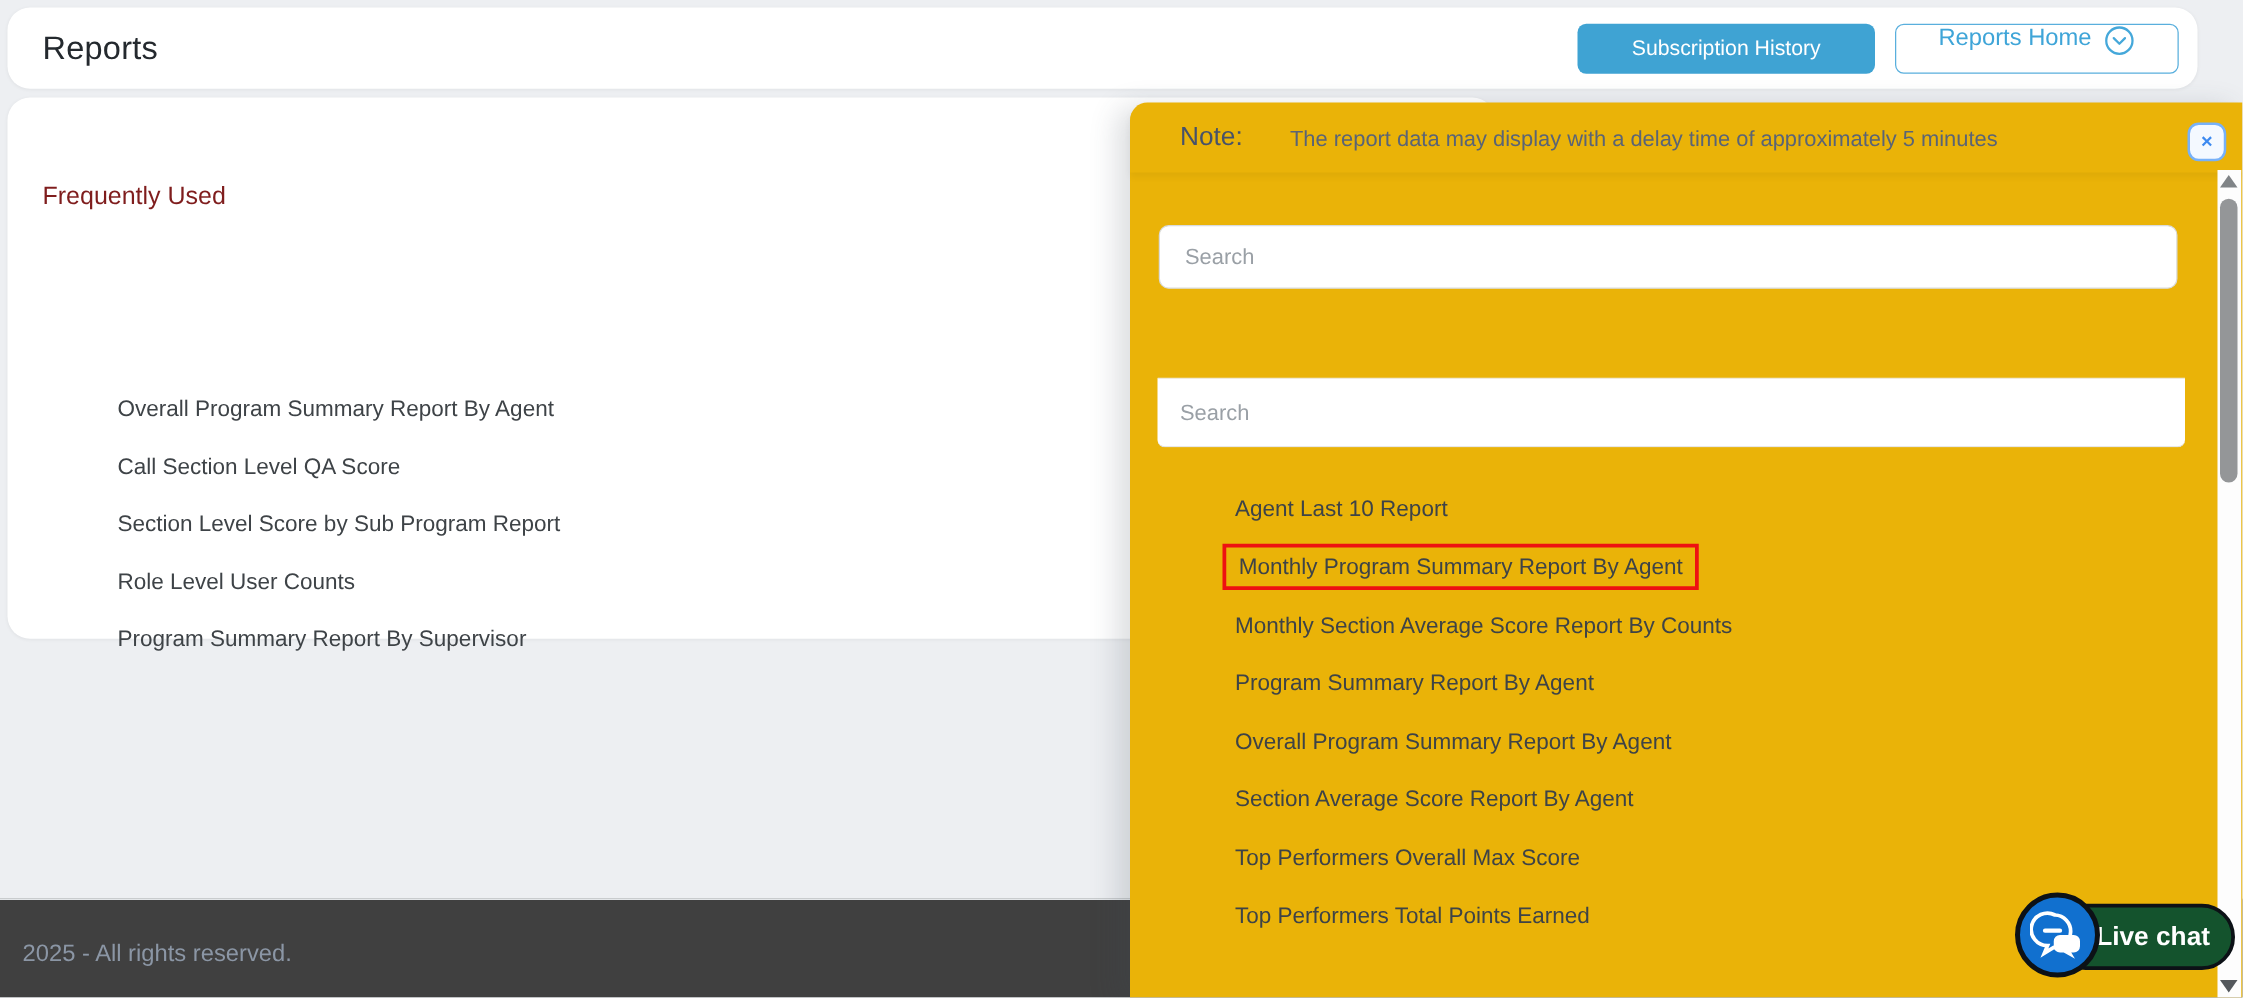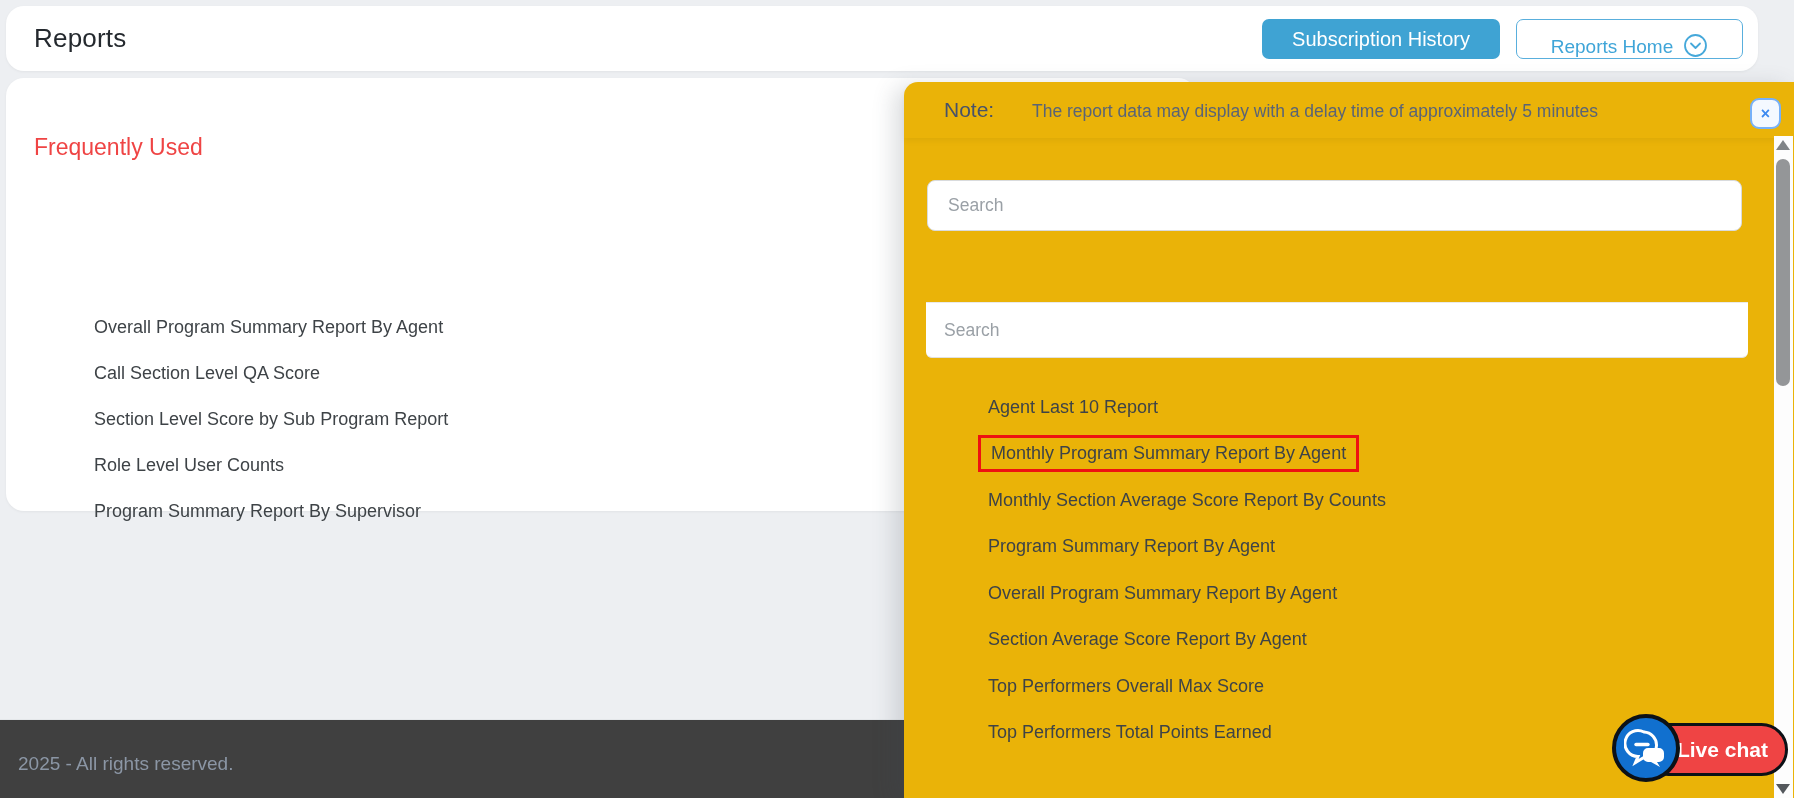--- a/index.html
+++ b/index.html
@@ -19,40 +19,40 @@
     box-shadow:0 1px 3px rgba(0,0,0,0.05);
   }
   .page-title {
     position:absolute; left:28px; top:0; height:65px;
     display:flex; align-items:center;
     font-size:26px; color:#24292e; letter-spacing:0.2px;
   }
   .btn-subscription {
     position:absolute; left:1256px; top:13px; width:238px; height:40px;
     background:#3fa3d3; color:#fff; border:none; border-radius:7px;
-    font-size:20px; font-family:inherit; cursor:pointer;
+    font-size:17px; font-family:inherit; cursor:pointer;
     display:flex; align-items:center; justify-content:center;
   }
   .btn-reports-home {
     position:absolute; left:1510px; top:13px; width:227px; height:40px;
     background:#fff; color:#3fa5d8; border:1.5px solid #59afdd; border-radius:7px;
     font-size:19px; font-family:inherit; cursor:pointer;
-    display:flex; align-items:flex-end; justify-content:center; gap:10px;
+    display:flex; align-items:flex-start; justify-content:center; gap:10px;
   }
   .btn-reports-home svg { display:block; }
 
   
   .freq-card {
     position:absolute; left:6px; top:78px; width:1190px; height:433px;
     background:#fff; border-radius:18px;
     box-shadow:0 1px 3px rgba(0,0,0,0.05);
   }
   .freq-title {
-    position:absolute; left:28px; top:56px;
-    font-size:23px; color:#ef4444;
+    position:absolute; left:28px; top:68px;
+    font-size:20px; color:#7f1d1d;
   }
   .freq-list { position:absolute; left:88px; top:226px; right:40px; }
   .freq-item {
     height:46px; display:flex; align-items:center;
     font-size:18px; color:#3e4347; cursor:pointer; white-space:nowrap;
   }
 
   
   .footer {
     position:absolute; left:0; top:719px; width:1794px; height:79px;
@@ -148,21 +148,21 @@
     border-top:10px solid #54585c;
   }
 
   
   .live-chat {
     position:absolute; left:1612px; top:710px; width:180px; height:76px;
     cursor:pointer;
   }
   .live-chat-pill {
     position:absolute; left:30px; top:13px; width:146px; height:53px;
-    background:#ef4444; border:3px solid #0c1116; border-radius:27px;
+    background:#14532d; border:3px solid #0c1116; border-radius:27px;
     display:flex; align-items:center; justify-content:flex-end;
     padding-right:17px;
   }
   .live-chat-text { font-size:21px; font-weight:bold; color:#fff; }
   .live-chat-badge {
     position:absolute; left:0; top:4px; width:68px; height:68px;
     background:#1170cf; border:4px solid #0c1116; border-radius:50%;
     display:flex; align-items:center; justify-content:center;
   }
 </style>

